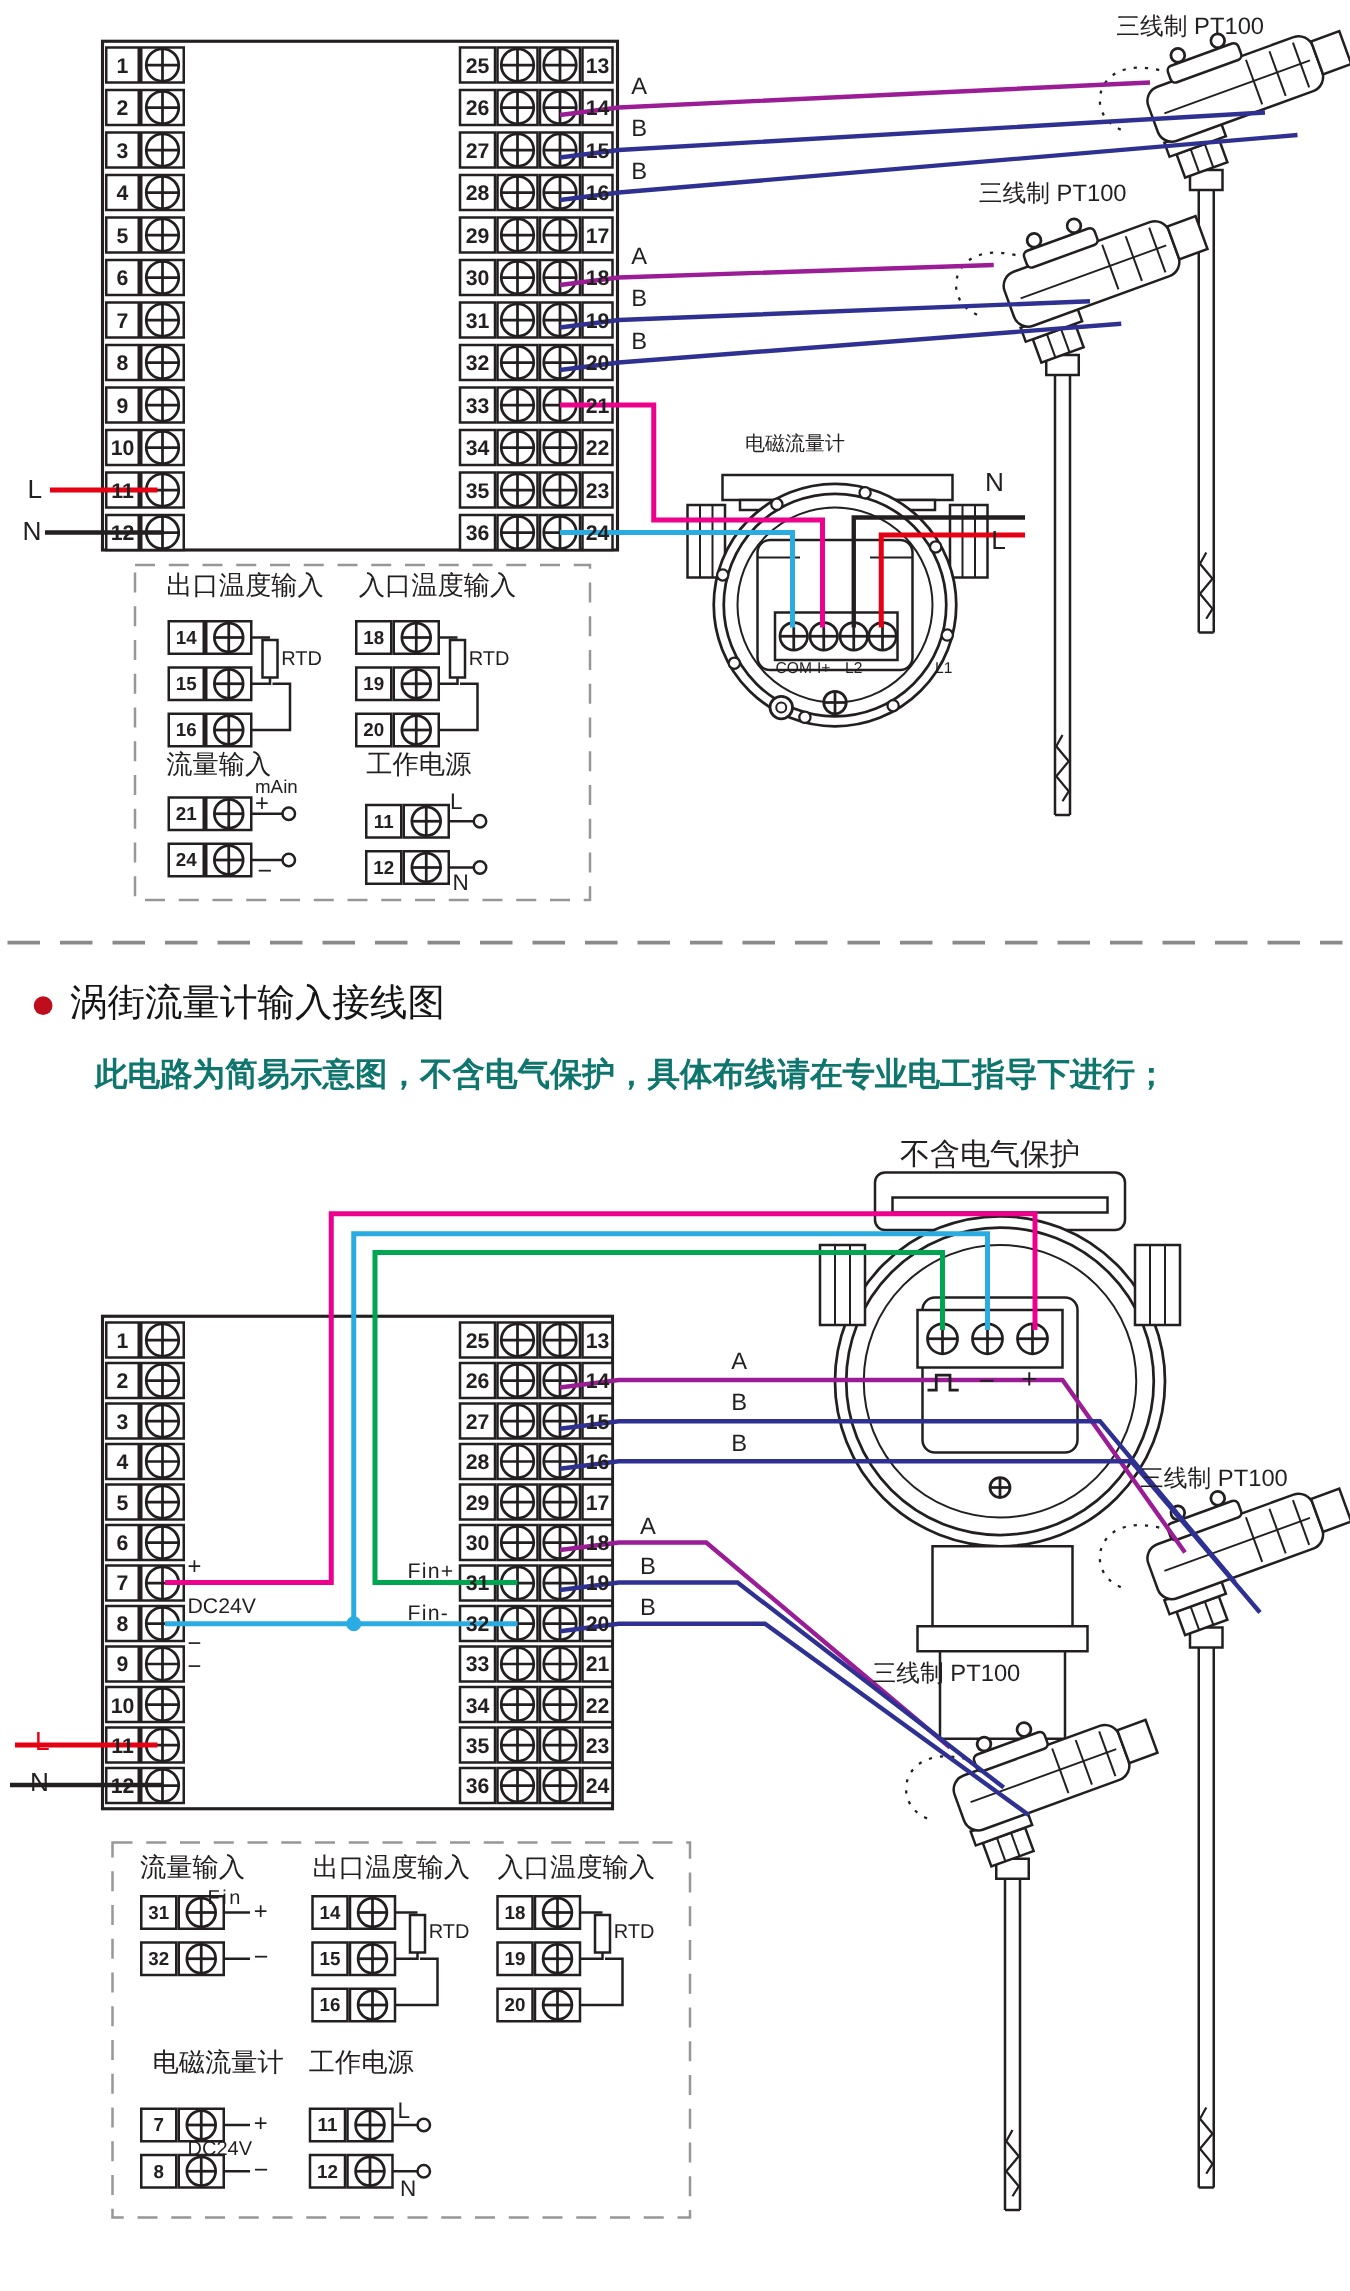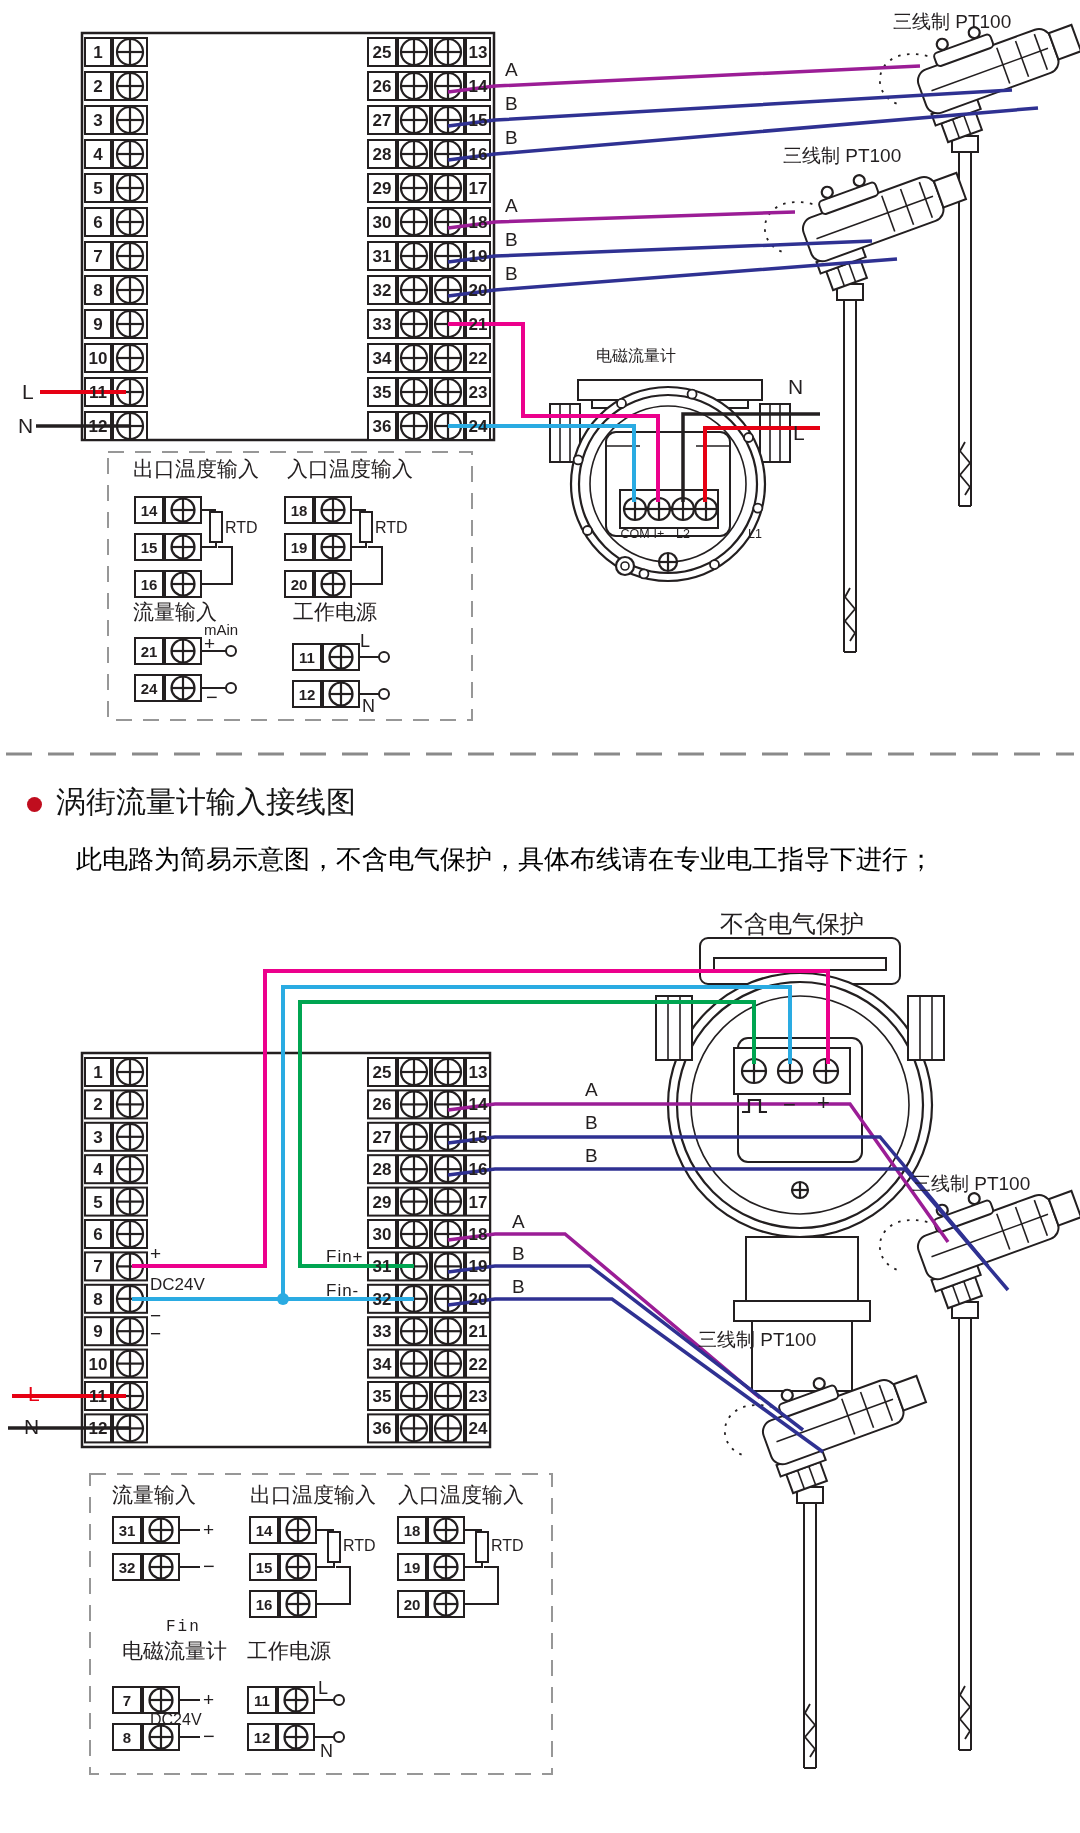--- a/index.html
+++ b/index.html
@@ -4,21 +4,21 @@
 <style>
   html,body{margin:0;padding:0;background:#fff;}
   #stage{position:relative;width:1080px;height:1833px;background:#fff;overflow:hidden;
          font-family:"Liberation Sans","DejaVu Sans",sans-serif;color:#231f20;}
   #art{position:absolute;left:0;top:0;}
   #labels{position:absolute;left:0;top:0;width:100%;height:100%;pointer-events:none;}
   .lbl{position:absolute;line-height:1;white-space:nowrap;color:#231f20;}
   .num{font-weight:700;text-align:center;}
   .sec-title{position:absolute;left:56px;top:782px;font-size:30px;color:#151515;}
   .sec-bullet{position:absolute;left:27px;top:797px;width:15px;height:15px;border-radius:50%;background:#c00d1e;}
-  .sec-note{position:absolute;left:76px;top:842px;font-size:26px;font-weight:400;color:#000000;}
+  .sec-note{position:absolute;left:76px;top:842px;font-size:26px;font-weight:700;color:#0f766e;}
 </style>
 </head>
 <body>
 
 <div id="stage">
   <svg id="art" width="1080" height="1833" viewBox="0 0 1080 1833">
       <g>
         <rect x="82" y="33" width="412" height="407" fill="none" stroke="#231f20" stroke-width="2.5"></rect>
         <rect x="82" y="1053" width="408" height="394" fill="none" stroke="#231f20" stroke-width="2.5"></rect>
       </g>
@@ -923,21 +923,21 @@
       <div class="lbl" style="left: 912px; top: 1174px; font-size: 19px;">三线制 PT100</div>
       <div class="lbl" style="left: 698px; top: 1330px; font-size: 19px;">三线制 PT100</div>
       <div class="lbl" style="left: 112px; top: 1484px; font-size: 21px;">流量输入</div>
       <div class="lbl" style="left: 250px; top: 1484px; font-size: 21px;">出口温度输入</div>
       <div class="lbl" style="left: 398px; top: 1484px; font-size: 21px;">入口温度输入</div>
       <div class="lbl" style="left: 122px; top: 1640px; font-size: 21px;">电磁流量计</div>
       <div class="lbl" style="left: 247px; top: 1640px; font-size: 21px;">工作电源</div>
       <div class="lbl" style="left: 343px; top: 1538px; font-size: 16px;">RTD</div>
       <div class="lbl" style="left: 491px; top: 1538px; font-size: 16px;">RTD</div>
       <div class="lbl" style="left: 203px; top: 1520px; font-size: 19px;">+</div>
-      <div class="lbl" style="left: 166px; top: 1619px; font-size: 16px; letter-spacing: 2px; font-family: Liberation Mono, monospace;">Fin</div>
+      <div class="lbl" style="left: 166px; top: 1511px; font-size: 16px; letter-spacing: 2px;">Fin</div>
       <div class="lbl" style="left: 203px; top: 1556px; font-size: 20px;">−</div>
       <div class="lbl" style="left: 203px; top: 1690px; font-size: 19px;">+</div>
       <div class="lbl" style="left: 150px; top: 1712px; font-size: 16px;">DC24V</div>
       <div class="lbl" style="left: 203px; top: 1726px; font-size: 20px;">−</div>
       <div class="lbl" style="left: 318px; top: 1679px; font-size: 18px;">L</div>
       <div class="lbl" style="left: 320px; top: 1742px; font-size: 18px;">N</div>
     </div>
   <span class="sec-bullet"></span>
   <div class="sec-title">涡街流量计输入接线图</div>
   <div class="sec-note">此电路为简易示意图，不含电气保护，具体布线请在专业电工指导下进行；</div>

